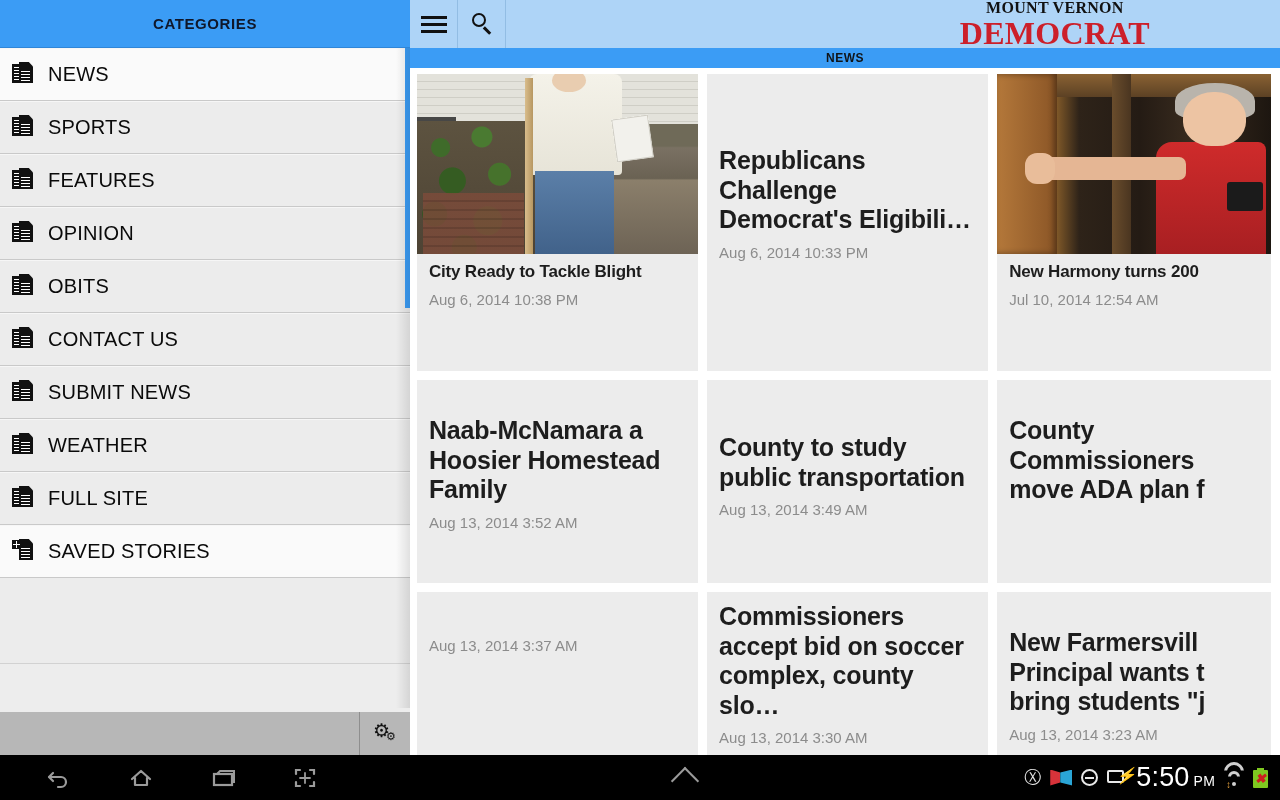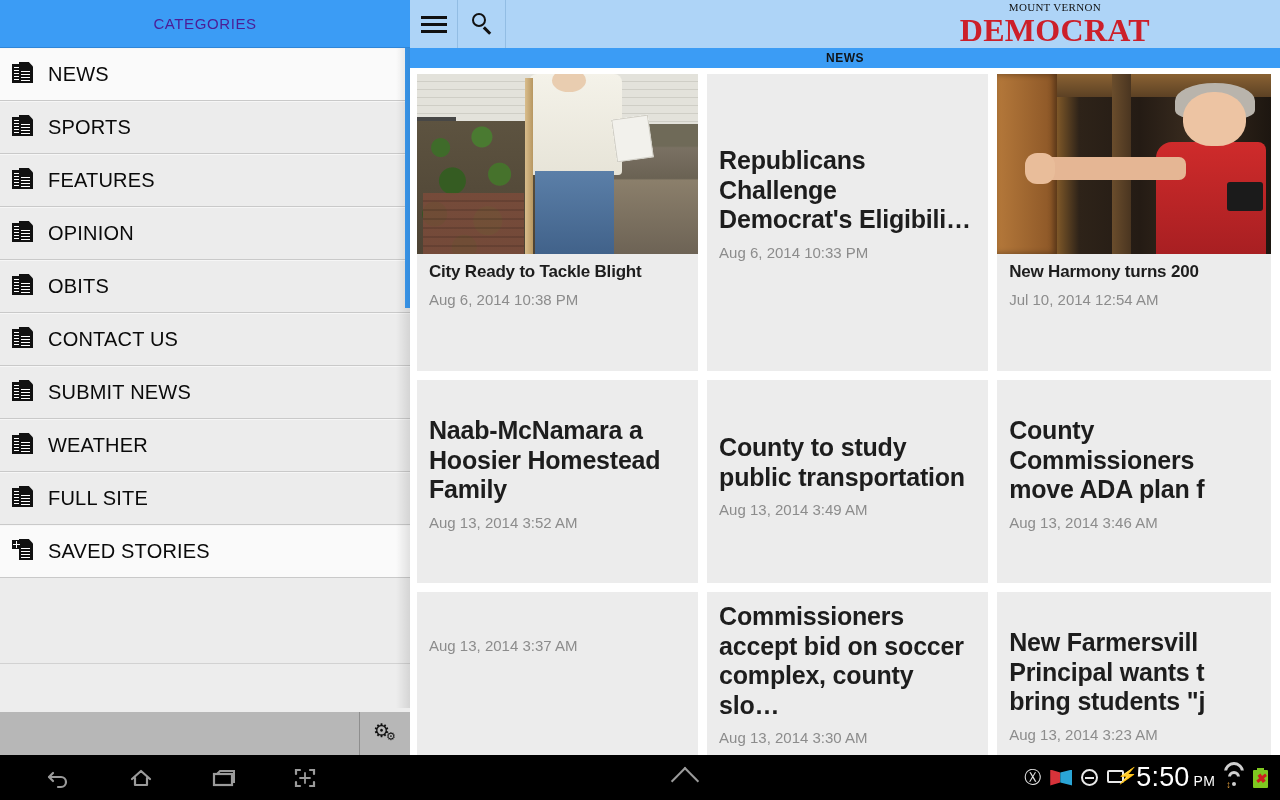--- a/index.html
+++ b/index.html
@@ -12,21 +12,21 @@
   #drawer {
     position:absolute; left:0; top:0; width:410px; height:755px;
     background:#ededed; overflow:hidden;
   }
   #drawer-header {
     height:48px; background:#3b9cf5;
     display:flex; align-items:center; justify-content:center;
     border-bottom:1px solid #2f86d8;
   }
   #drawer-header .title {
-    font-size:15px; font-weight:normal; color:#4c1d95; letter-spacing:0.6px;
+    font-size:15px; font-weight:bold; color:#0f172a; letter-spacing:0.6px;
   }
   #drawer-list { position:relative; }
   .drawer-item {
     height:53px; display:flex; align-items:center;
     padding-left:12px; background:#ececec;
     border-bottom:1px solid #c9c9c9;
     box-shadow: inset 0 1px 0 #f6f6f6;
   }
   .drawer-item.selected { background:#fafafa; }
   .drawer-item .label {
@@ -102,22 +102,22 @@
   .search-glass .handle {
     position:absolute; left:13px; top:13px; width:9px; height:2.5px;
     background:#111; transform:rotate(45deg); transform-origin:left center;
   }
   #masthead {
     flex:1 1 auto; display:flex; align-items:center; justify-content:flex-end;
     padding-right:130px;
   }
   .mast-wrap { text-align:center; line-height:1; }
   .mast-top {
-    font-family:"Liberation Serif", serif; font-weight:normal;
-    font-size:11px; color:#111; letter-spacing:0.3px;
+    font-family:"Liberation Serif", serif; font-weight:bold;
+    font-size:16px; color:#111; letter-spacing:0.3px;
   }
   .mast-bottom {
     font-family:"Liberation Serif", serif; font-weight:bold;
     font-size:32px; color:#cc1f2a; letter-spacing:0.3px; margin-top:1px;
   }
   #section-bar {
     height:20px; background:#3b9cf5; display:flex; align-items:center; justify-content:center;
   }
   #section-bar .label {
     font-size:12px; font-weight:bold; color:#101418; letter-spacing:0.5px;
@@ -500,21 +500,20 @@
         <div class="card c2">
           <div class="card-body" style="padding-top:53px;">
             <div class="card-title">County to study public transportation</div>
             <div class="card-date">Aug 13, 2014 3:49 AM</div>
           </div>
         </div>
 
         <div class="card c3">
           <div class="card-body" style="padding-top:36px;">
             <div class="card-title">County Commissioners move ADA plan f</div>
-            <div class="card-date">Aug 13, 2014 3:46 AM</div>
           </div>
         </div>
       </div>
 
       <div class="row row3">
 
         <div class="card c1">
           <div class="card-body" style="padding-top:36px;">
             <div class="card-date">Aug 13, 2014 3:37 AM</div>
           </div>

